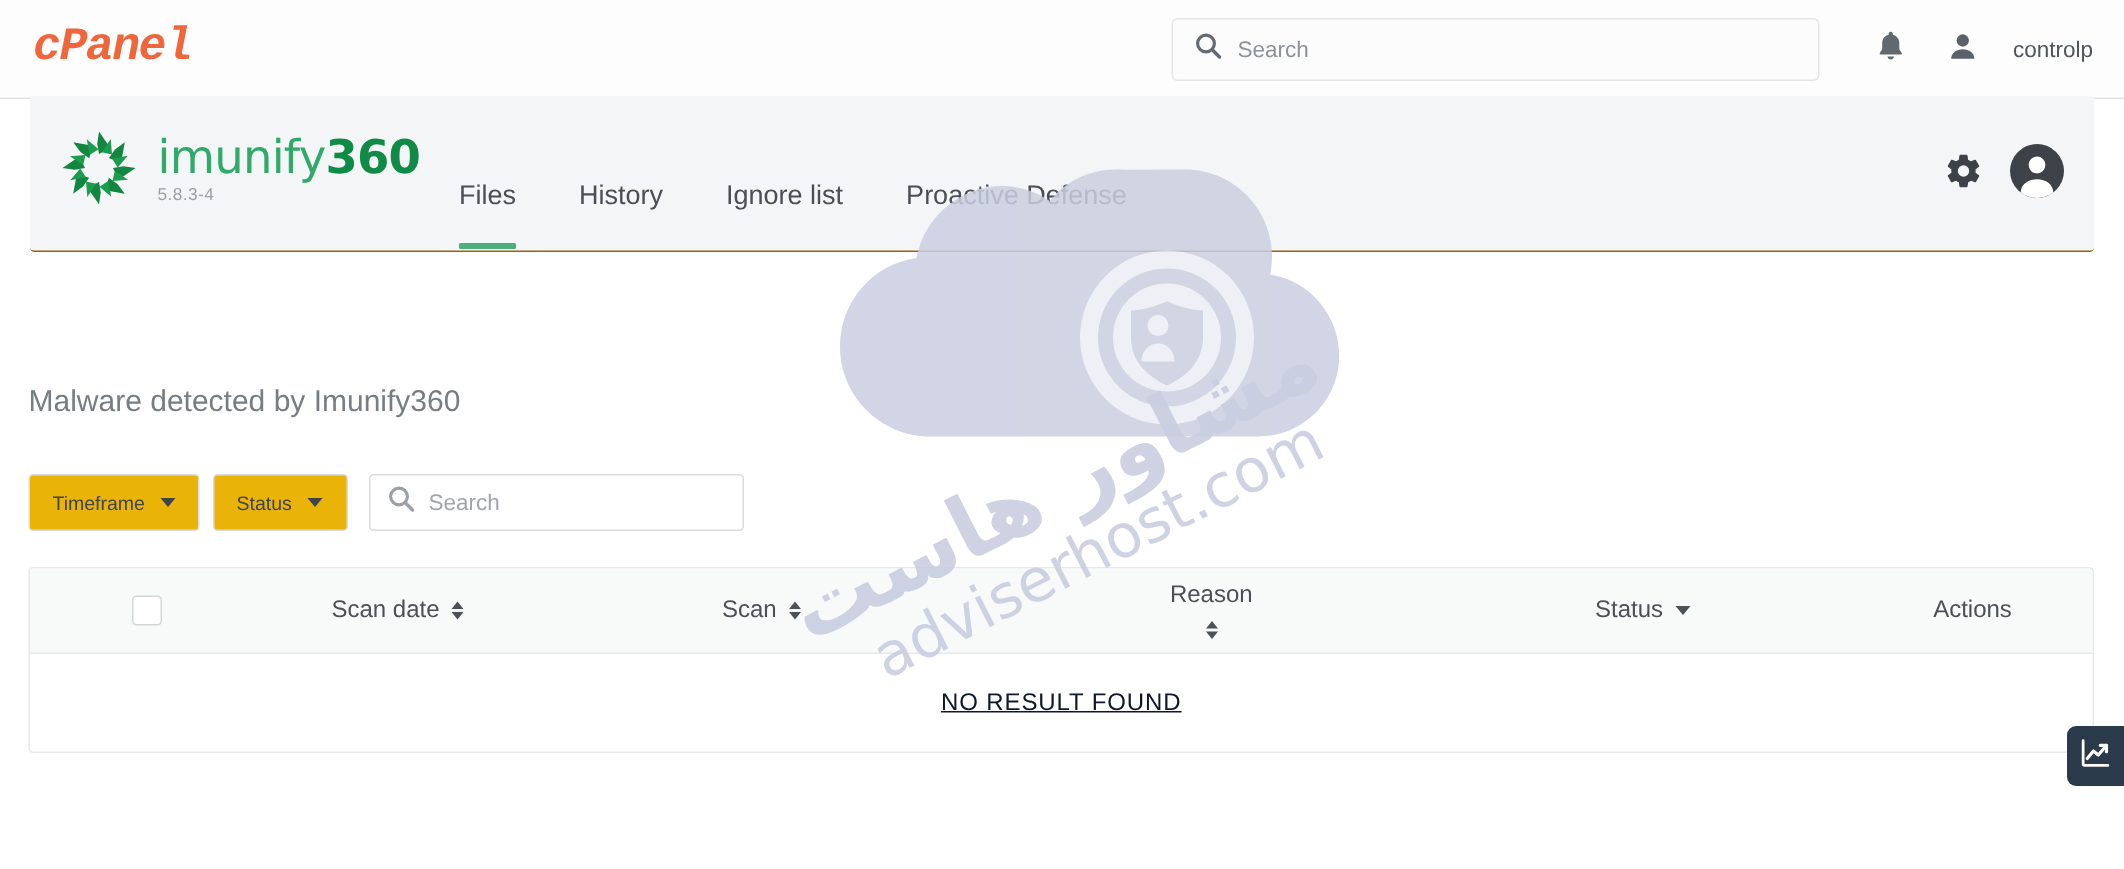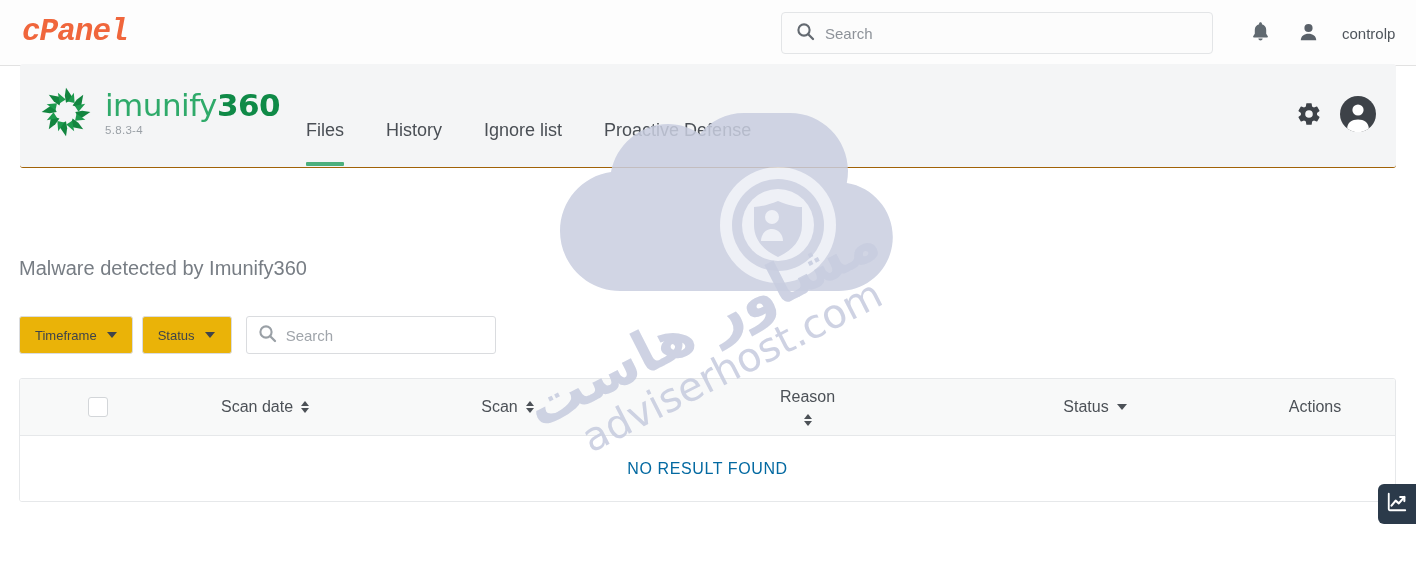--- a/index.html
+++ b/index.html
@@ -212,21 +212,21 @@
     border-right: 5px solid transparent;
     border-top: 6px solid #4c5157;
     cursor: pointer;
   }
   .tbody {
     height: 65px;
     display: flex; align-items: center; justify-content: center;
     background: #ffffff;
   }
   .empty-msg {
-    font-size: 16px; color: #0369a1; letter-spacing: 0.6px;
+    font-size: 16px; color: #0f172a; letter-spacing: 0.6px; text-decoration: underline;
   }
 
   
   .chart-widget {
     position: absolute; right: 0px; top: 484px;
     width: 38px; height: 40px;
     background: #2b3a4a;
     border-radius: 6px 0 0 6px;
     display: flex; align-items: center; justify-content: center;
     cursor: pointer;

